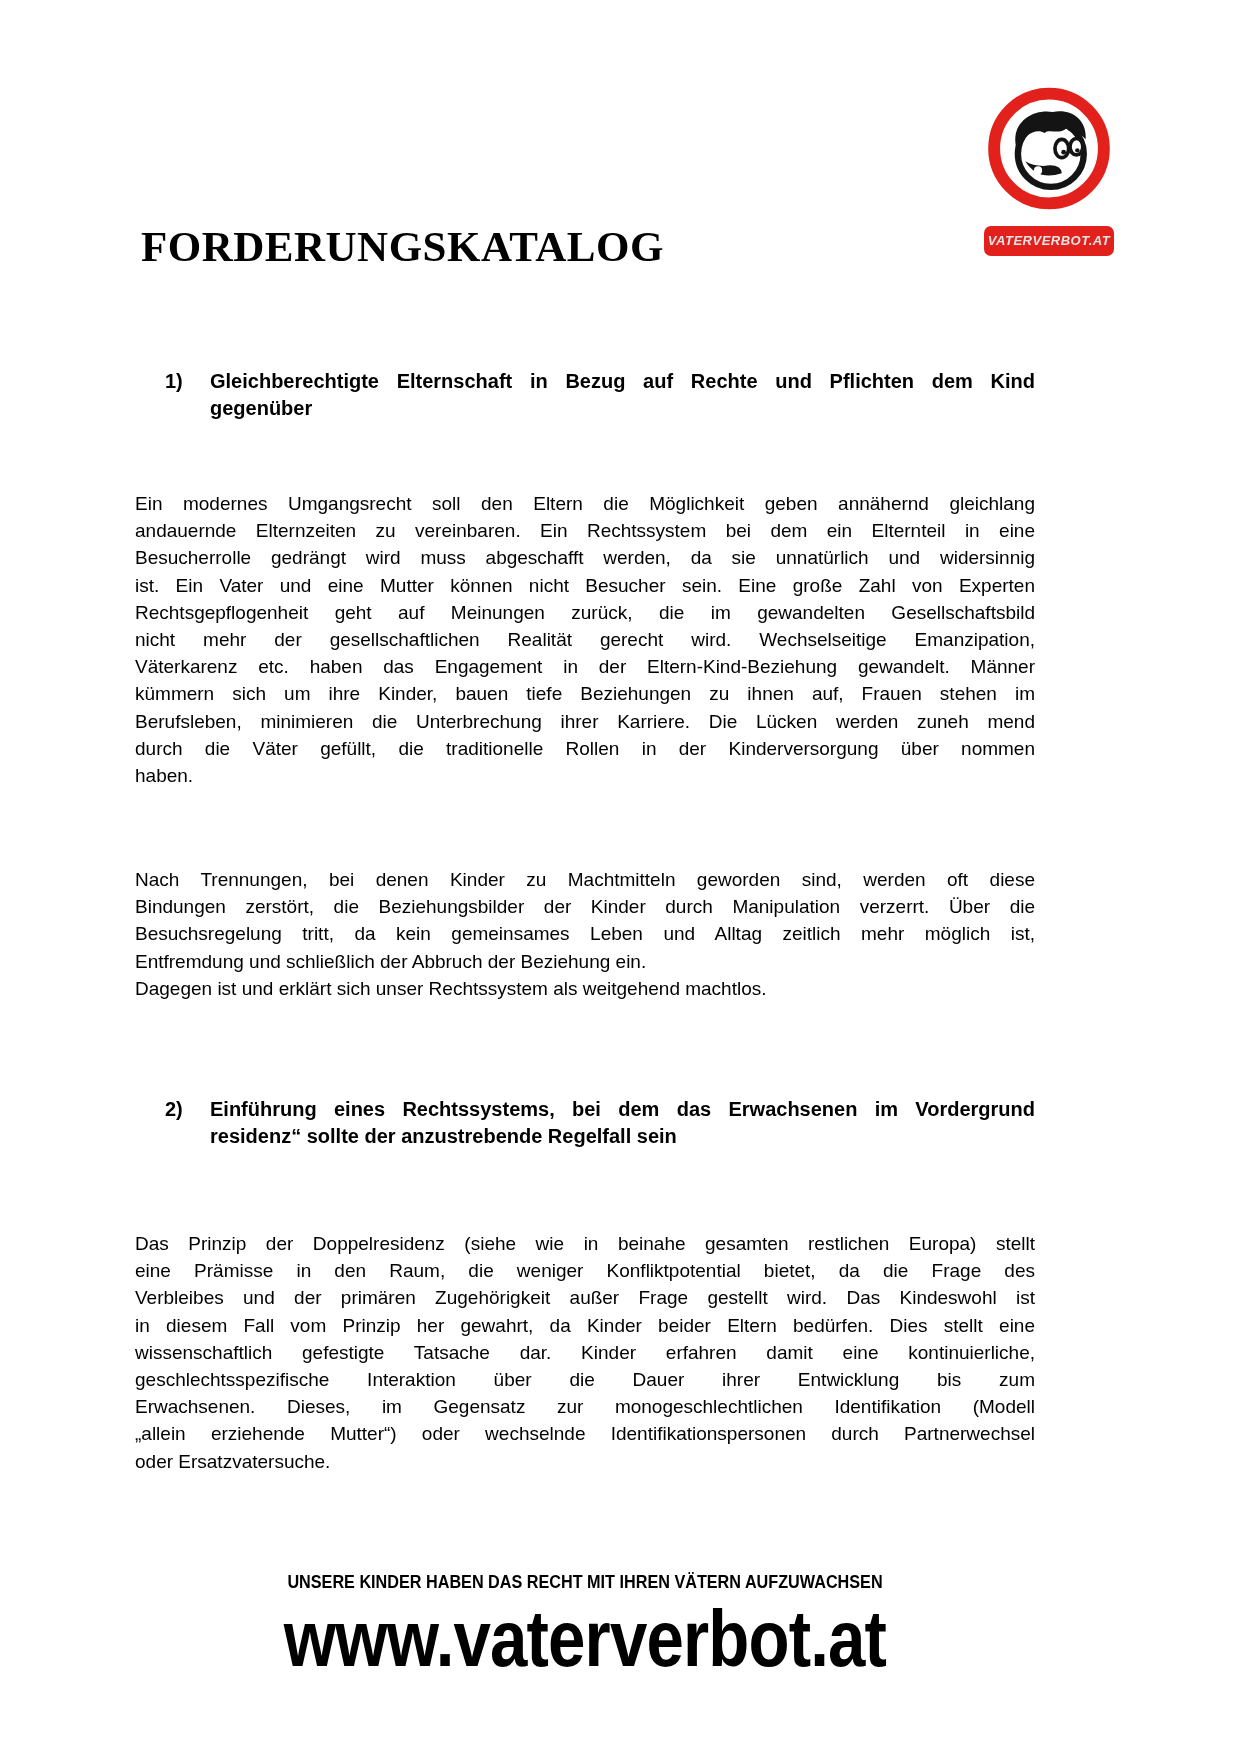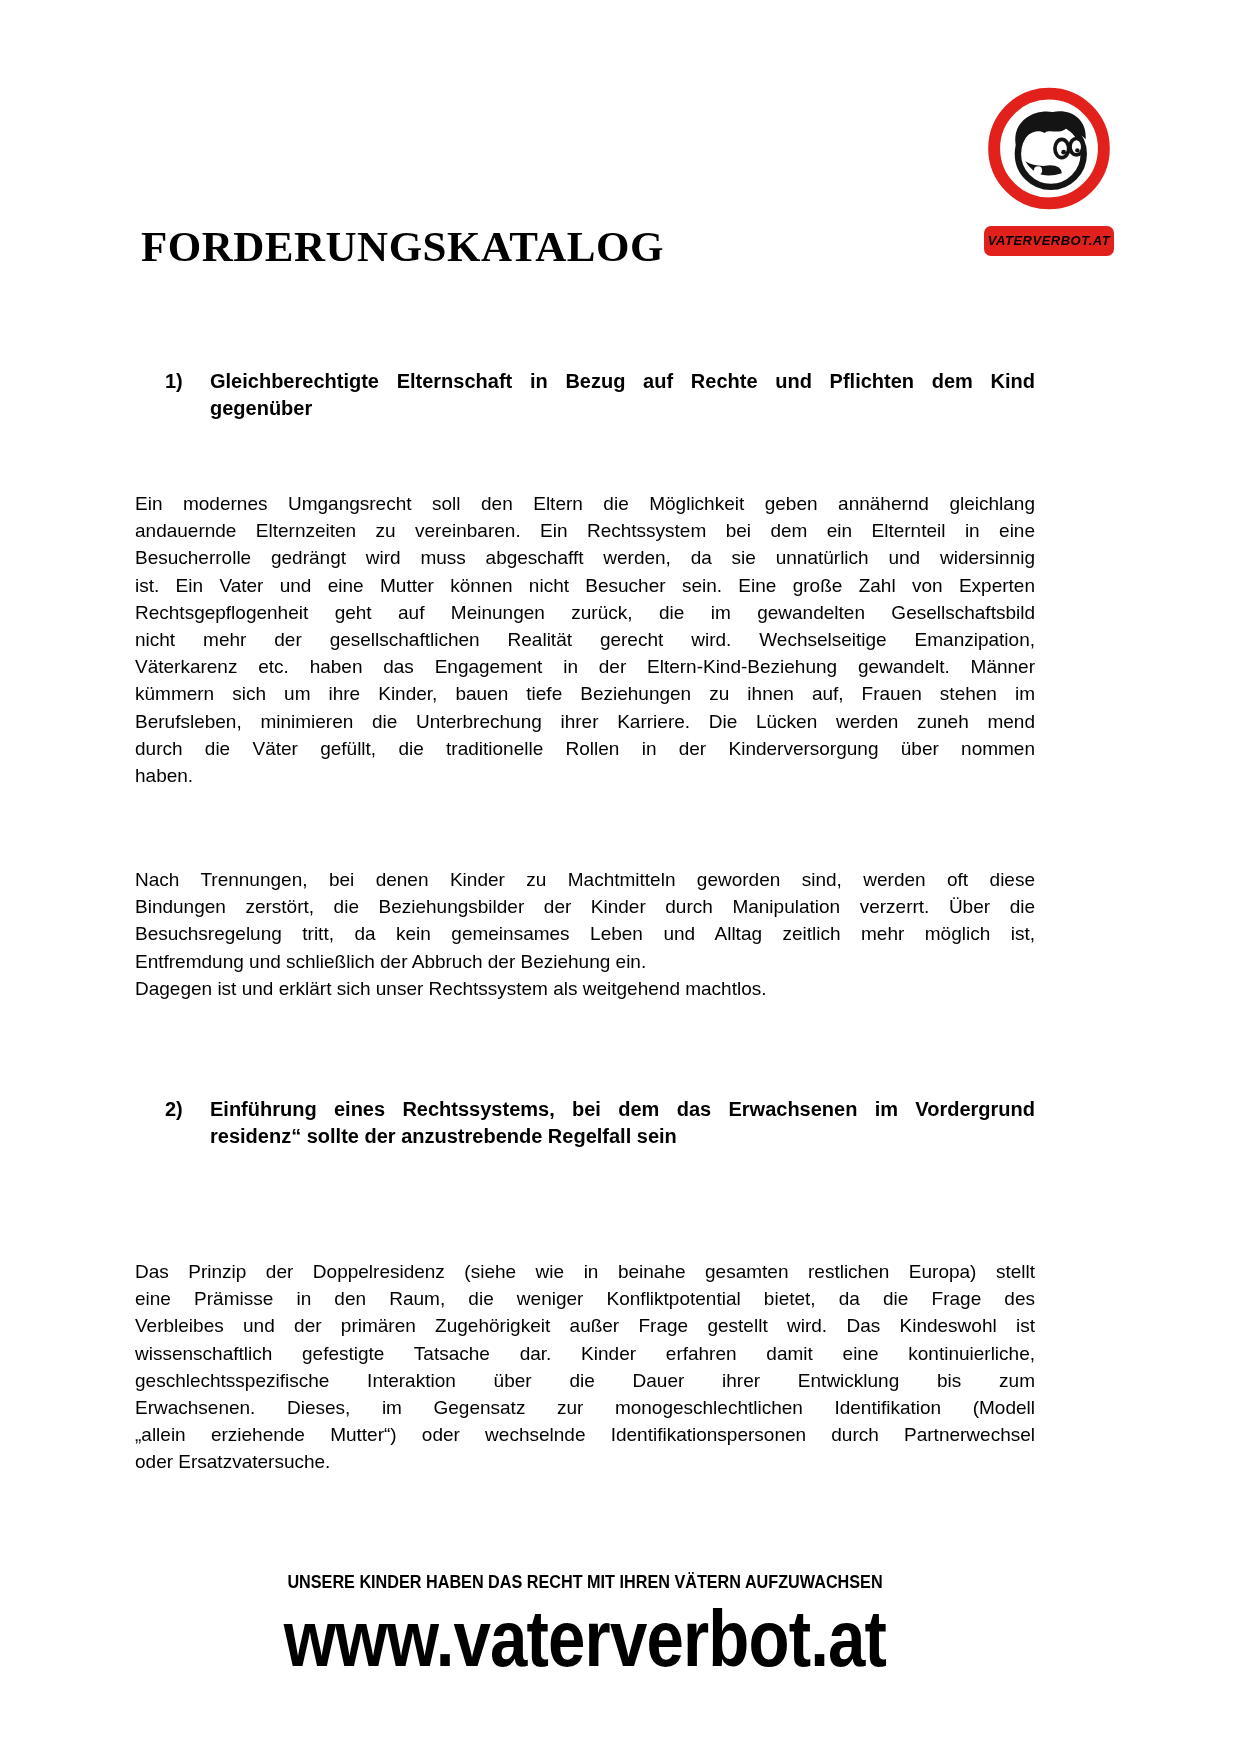--- a/index.html
+++ b/index.html
@@ -12,21 +12,21 @@
     position:absolute; left:133px; top:214px; margin:8px;
     font-family:"Liberation Serif", serif; font-weight:bold;
     font-size:43px; line-height:1.15; letter-spacing:0.5px;
   }
   
   .logo { position:absolute; left:984px; top:86px; width:130px; }
   .logo svg { display:block; margin:0 auto; }
   .badge {
     margin-top:4px; background:#e2211c; border-radius:7px;
     height:30px; line-height:30px; text-align:center;
-    color:#000000; font-weight:bold; font-style:italic;
+    color:#e5e5e5; font-weight:bold; font-style:italic;
     font-size:13px; letter-spacing:0.5px;
   }
   
   .heading { position:absolute; left:165px; width:870px; font-weight:bold; font-size:20px; line-height:27px; }
   .heading .num { position:absolute; left:0; top:0; }
   .hlines { margin-left:45px; }
   .hlines > div { text-align:justify; text-align-last:justify; }
   
   .para { position:absolute; left:135px; width:900px; font-size:19px; line-height:27.2px; }
   .para > div { text-align:justify; text-align-last:justify; }
@@ -98,24 +98,25 @@
     </div>
 
   <div class="heading" style="top:1096px">
     <span class="num">2)</span>
     <div class="hlines">
         <div class="hline">Einführung eines Rechtssystems, bei dem das Erwachsenen im Vordergrund</div>
         <div class="hline ns">residenz“ sollte der anzustrebende Regelfall sein</div>
       </div>
   </div>
 
-  <div class="para" style="top:1258px">
+  <div class="para" style="top:1230px">
       <div class="bline">Das Prinzip der Doppelresidenz (siehe wie in beinahe gesamten restlichen Europa) stellt</div>
       <div class="bline">eine Prämisse in den Raum, die weniger Konfliktpotential bietet, da die Frage des</div>
       <div class="bline">Verbleibes und der primären Zugehörigkeit außer Frage gestellt wird. Das Kindeswohl ist</div>
+      <div class="bline">in diesem Fall vom Prinzip her gewahrt, da Kinder beider Eltern bedürfen. Dies stellt eine</div>
       <div class="bline">wissenschaftlich gefestigte Tatsache dar. Kinder erfahren damit eine kontinuierliche,</div>
       <div class="bline">geschlechtsspezifische Interaktion über die Dauer ihrer Entwicklung bis zum</div>
       <div class="bline">Erwachsenen. Dieses, im Gegensatz zur monogeschlechtlichen Identifikation (Modell</div>
       <div class="bline">„allein erziehende Mutter“) oder wechselnde Identifikationspersonen durch Partnerwechsel</div>
       <div class="bline ns">oder Ersatzvatersuche.</div>
     </div>
 
   <div class="slogan">UNSERE KINDER HABEN DAS RECHT MIT IHREN VÄTERN AUFZUWACHSEN</div>
   <div class="website">www.vaterverbot.at</div>
 

